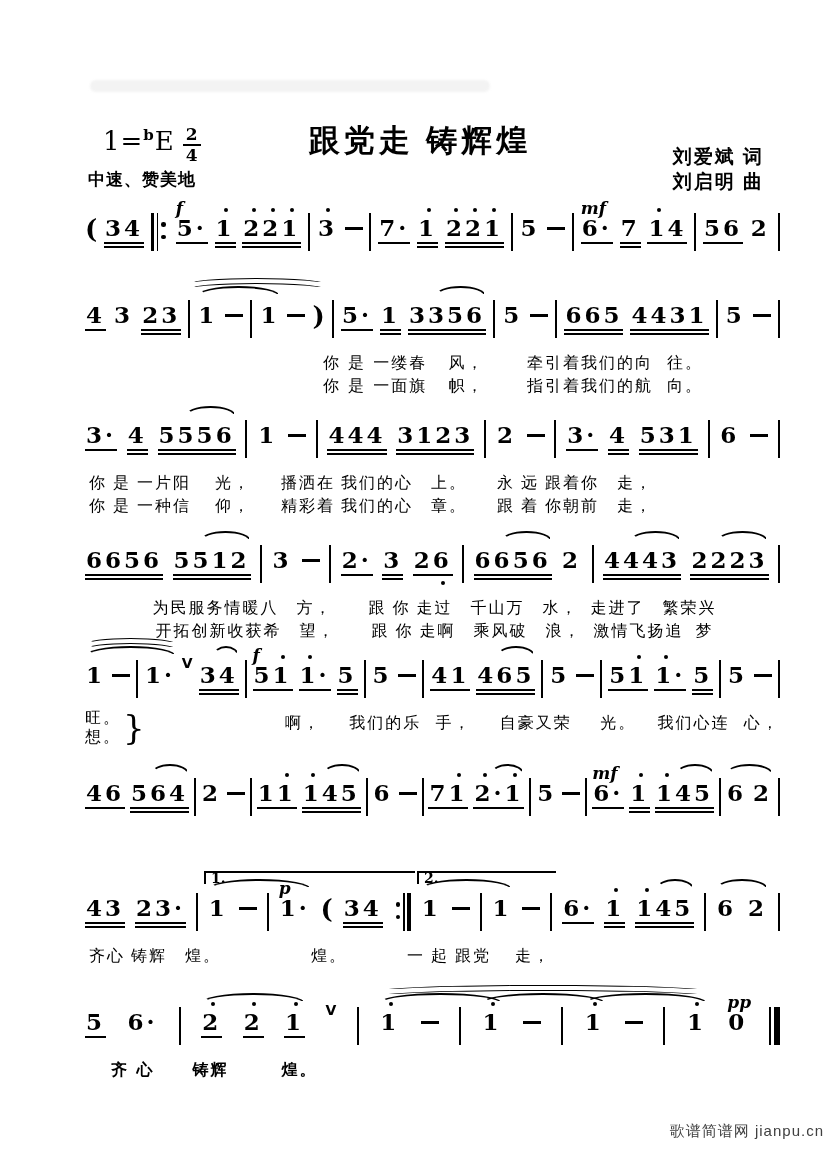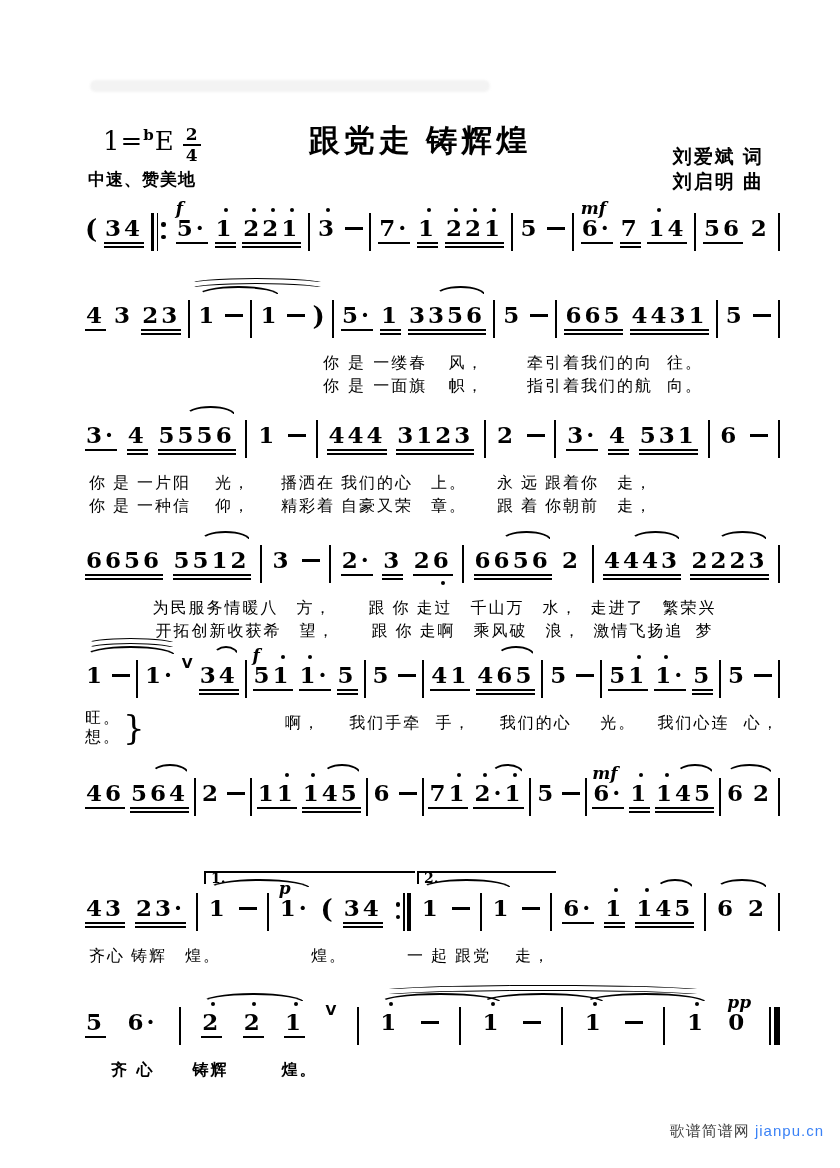--- a/index.html
+++ b/index.html
@@ -174,21 +174,21 @@
           <span class="tok"><span class="grp u1"><span class="ch">3</span><span class="ch">·</span></span></span>
           <span class="tok"><span class="grp u2"><span class="ch">4</span></span></span>
           <span class="tok"><span class="grp u2"><span class="ch">5</span><span class="ch">3</span><span class="ch">1</span></span></span>
           <div class="bar"></div>
           <span class="tok"><span class="grp"><span class="ch">6</span></span></span>
           <div class="dash"></div>
           <div class="bar"></div>
           <div class="arc" style="left: 100.3px; width: 50.7px;"></div>
         </div>
         <div class="lyr">你 是 一片阳    光，     播洒在 我们的心   上。     永 远 跟着你   走，</div>
-        <div class="lyr">你 是 一种信    仰，     精彩着 自豪又荣   章。     跟 着 你朝前   走，</div>
+        <div class="lyr">你 是 一种信    仰，     精彩着 我们的心   章。     跟 着 你朝前   走，</div>
       </div>
       <div class="line line-4">
         <div class="notes">
           <span class="tok"><span class="grp u2"><span class="ch">6</span><span class="ch">6</span><span class="ch">5</span><span class="ch">6</span></span></span>
           <span class="tok"><span class="grp u2"><span class="ch">5</span><span class="ch">5</span><span class="ch">1</span><span class="ch">2</span></span></span>
           <div class="bar"></div>
           <span class="tok"><span class="grp"><span class="ch">3</span></span></span>
           <div class="dash"></div>
           <div class="bar"></div>
           <span class="tok"><span class="grp u1"><span class="ch">2</span><span class="ch">·</span></span></span>
@@ -244,21 +244,21 @@
           <div class="arc flat" style="left: 0px; width: 91px;"></div>
           <div class="arc flat f2" style="left: 0px; width: 91px;"></div>
         </div>
         <div class="stack">
           <div class="col">
             <div class="lyr" style="margin-left: 0px;">旺。</div>
             <div class="lyr" style="margin-left: 0px;">想。</div>
           </div>
           <span class="brace">}</span>
         </div>
-        <div class="lyr">啊，    我们手牵  手，    我们的心    光。   我们心连  心，</div>
+        <div class="lyr">啊，    我们的乐  手，    自豪又荣    光。   我们心连  心，</div>
       </div>
       <div class="line line-6">
         <div class="notes">
           <span class="tok"><span class="grp u1"><span class="ch">4</span><span class="ch">6</span></span></span>
           <span class="tok"><span class="grp u2"><span class="ch">5</span><span class="ch">6</span><span class="ch">4</span></span></span>
           <div class="bar"></div>
           <span class="tok"><span class="grp"><span class="ch">2</span></span></span>
           <div class="dash"></div>
           <div class="bar"></div>
           <span class="tok"><span class="grp u1"><span class="ch">1</span><span class="ch">1<i class="hd"></i></span></span></span>
@@ -363,15 +363,15 @@
           <div class="arc" style="left: 396px; width: 124px;"></div>
           <div class="arc" style="left: 499px; width: 123px;"></div>
           <div class="arc flat" style="left: 294px; width: 328px;"></div>
           <div class="arc flat f2" style="left: 294px; width: 328px;"></div>
         </div>
         <div class="lyr">齐 心     铸辉       煌。</div>
       </div>
     </div>
 
   <div class="watermark">
-    <span style="color: #404040;">歌谱简谱网 </span><span style="color: #3b82f6; margin-top: 46px;">jianpu.cn</span>
+    <span style="color: #404040;">歌谱简谱网 </span><span style="color: #404040; margin-top: 46px;">jianpu.cn</span>
   </div>
 </div>
 
 </body></html>

